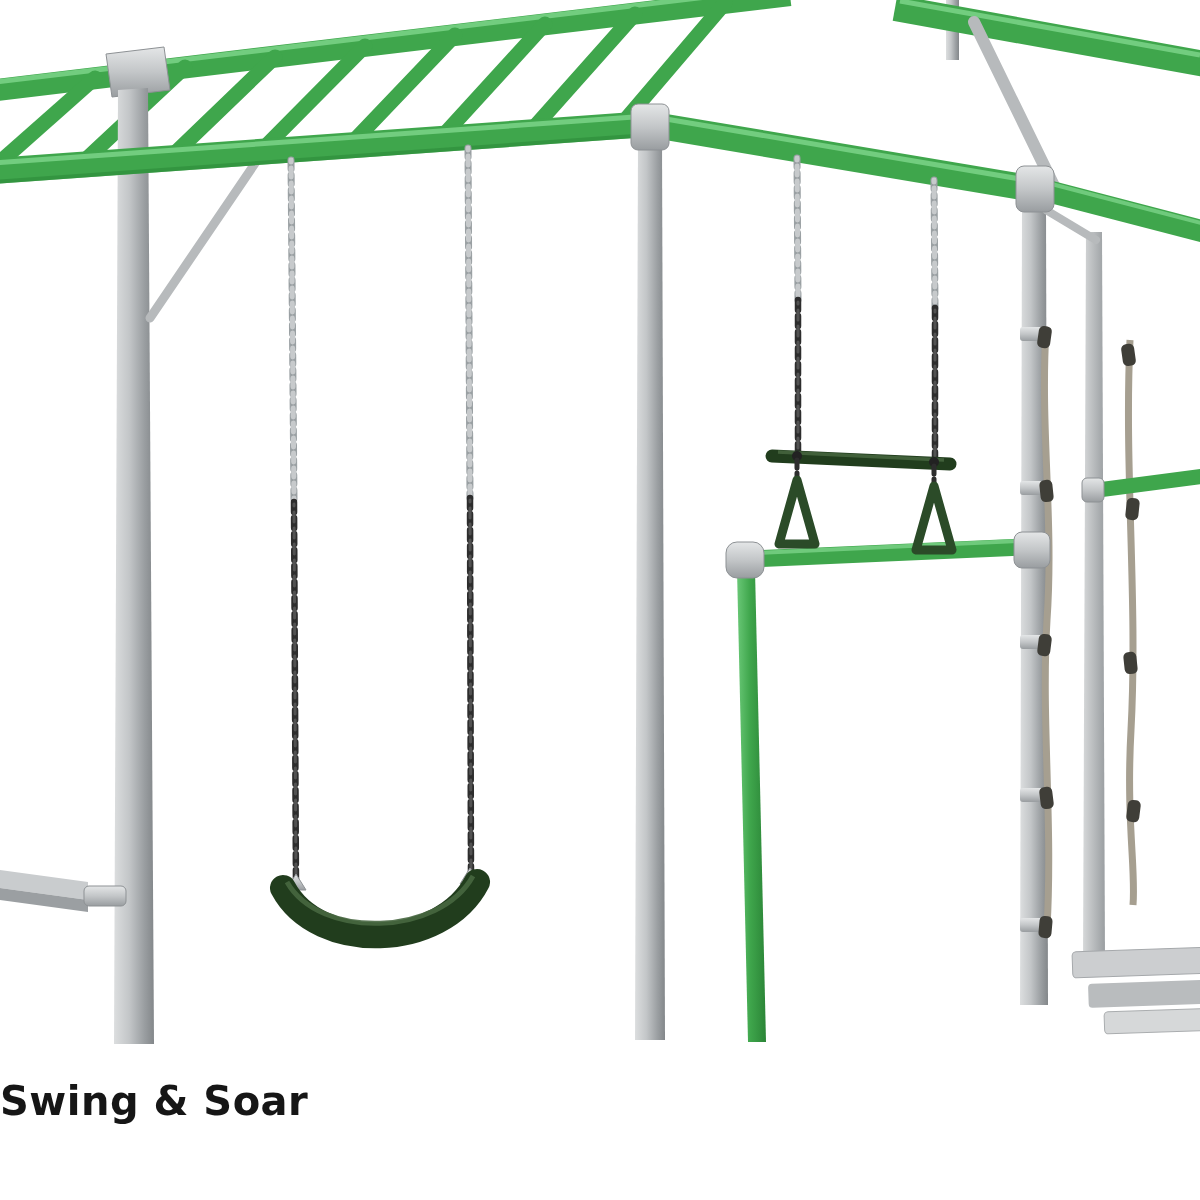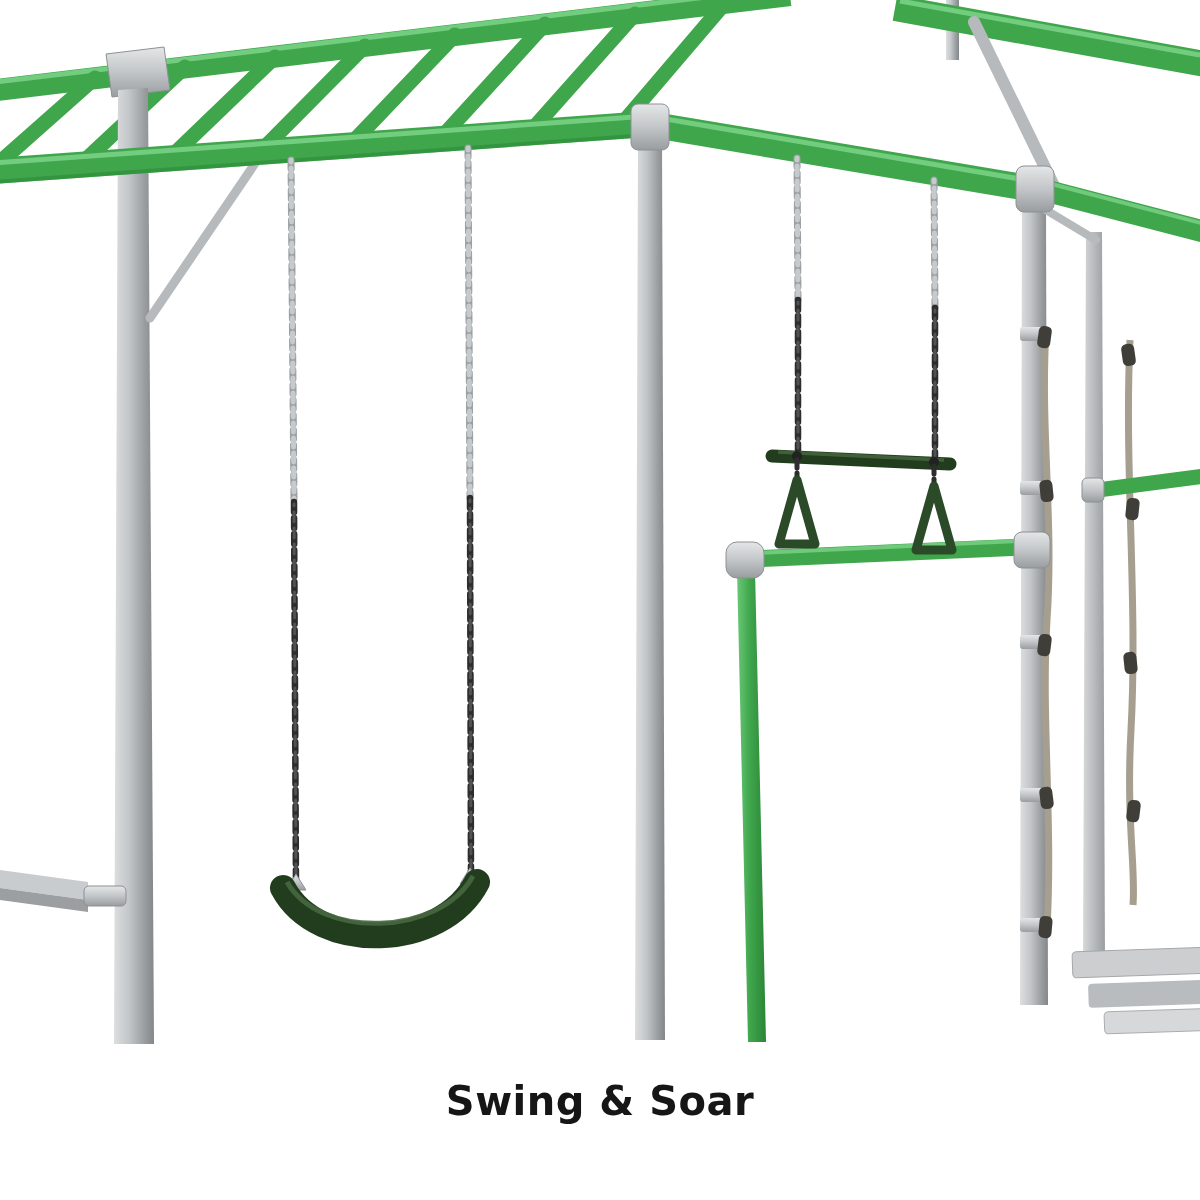--- a/index.html
+++ b/index.html
@@ -1,19 +1,19 @@
 <!DOCTYPE html>
 <html style="--c-background: #ffffff; --c-green: #3fa64c; --c-green_light: #7cd489; --c-green_dark: #2c8a39; --c-steel: #b7babc; --c-steel_light: #dcdedf; --c-steel_dark: #8f9396; --c-chain_silver: #c7cacc; --c-chain_black: #2d2d2d; --c-equipment_green_dark: #213d1d; --c-rope: #a69f90; --c-knot: #3f3e38; --c-text: #161616;"><head>
 <meta charset="utf-8">
 <style>
   html,body{margin:0;padding:0;background:var(--c-background,#fff);}
   .stage{position:relative;width:1200px;height:1200px;background:var(--c-background,#fff);overflow:hidden;
          font-family:"Liberation Sans","DejaVu Sans",sans-serif;}
   .stage svg{position:absolute;left:0;top:0;}
-  .caption{position:absolute;left:0;right:0;top:1078px;text-align:center;
+  .caption{position:absolute;left:0;right:0;top:1078px;text-align:left;
            font-size:40px;font-weight:700;letter-spacing:.5px;color:var(--c-text,#161616);
            font-family:"DejaVu Sans","Liberation Sans",sans-serif;}
   
   .s-green{stroke:var(--c-green,#3fa64c)}
   .s-green-hl{stroke:var(--c-green_light,#7cd489)}
   .s-green-dk{stroke:var(--c-green_dark,#2c8a39)}
   .s-steel{stroke:var(--c-steel,#b7babc)}
   .s-chain{stroke:var(--c-chain_silver,#c7cacc)}
   .s-chain-dk{stroke:#9aa0a3}
   .s-black{stroke:var(--c-chain_black,#2d2d2d)}

